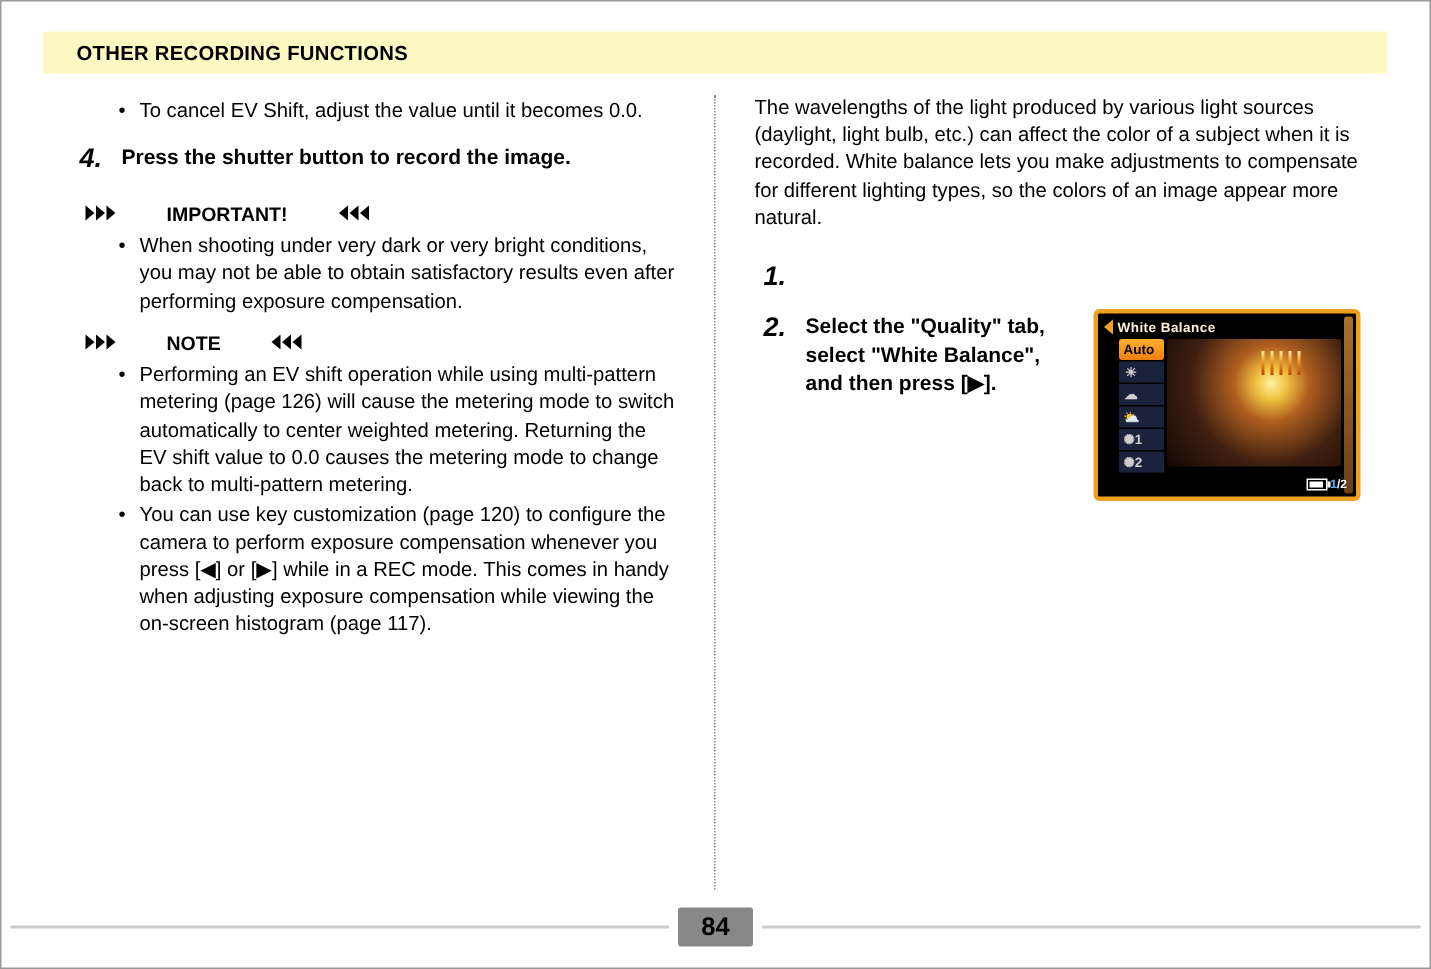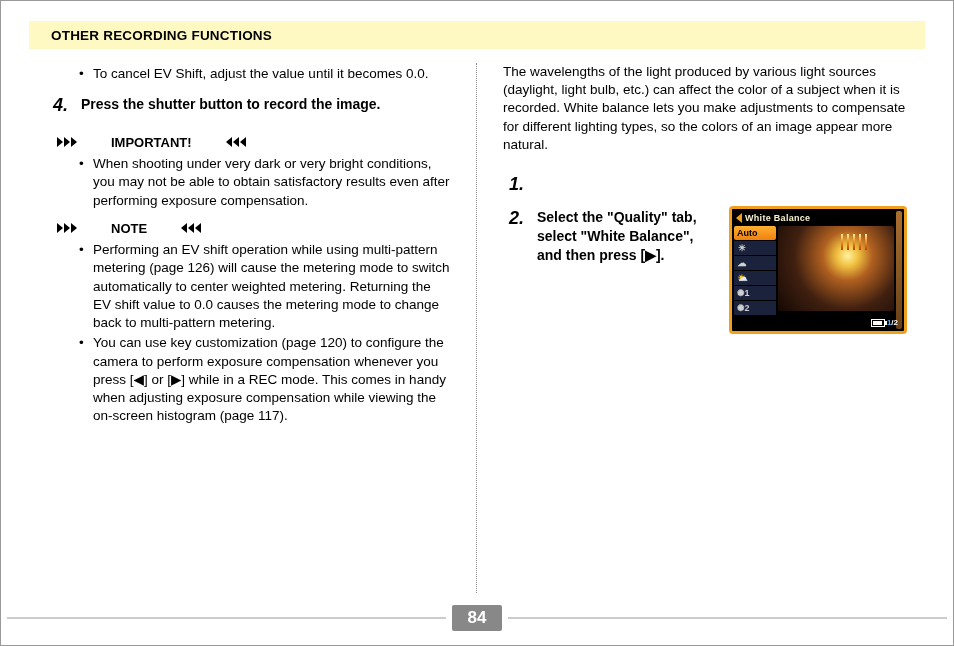--- a/index.html
+++ b/index.html
@@ -40,39 +40,39 @@
   .screenshot {
     width: 178px; height: 128px; border: 3px solid #f0a020; border-radius: 4px;
     background: #000; position: relative; overflow: hidden; flex: 0 0 178px;
   }
   .ss-top { position: absolute; top: 2px; left: 2px; right: 2px; height: 14px; display: flex; align-items: center; }
   .ss-top-l { width: 10px; height: 12px; display:flex;align-items:center;justify-content:center;}
   .ss-top-l .tri-l2 { display:inline-block;width:0;height:0;border-top:5px solid transparent;border-bottom:5px solid transparent;border-right:6px solid #f0a020;}
   .ss-title { color: #f8f0d0; font-size: 9px; font-weight: bold; letter-spacing: 0.3px; margin-left: 1px;}
   .ss-right-cap { position:absolute; top:2px; right:2px; width:6px; height:118px; background:linear-gradient(#aa7030,#684018); border-radius:2px;}
   .ss-menu { position: absolute; top: 17px; left: 2px; width: 42px; }
-  .ss-row { height: 14px; display:flex; align-items:center; padding-left:3px; font-size:9px; font-weight:bold; }
+  .ss-row { height: 14px; display:flex; align-items:center; padding-left:3px; font-size:9px; font-weight:bold;margin-left:12px; }
   .ss-row.sel { background: linear-gradient(#ffb030,#f08010); color:#000; border-radius:2px;}
   .ss-row.dim { background: rgba(30,40,70,0.85); color:#d0d0d0; margin-top:1px;}
   .ss-icon { display:inline-block; width:10px; text-align:center; }
   .ss-photo { position:absolute; top:17px; left:46px; right:10px; bottom:20px;
     background: radial-gradient(circle at 60% 35%, #fff2a0 0%, #f0c040 12%, #b06020 28%, #402010 60%, #140804 100%);
     border-radius:2px;
   }
   .ss-candles { position:absolute; top:8px; left:54%; display:flex; gap:4px;}
   .ss-candles span{ display:block; width:2px; height:16px; background:linear-gradient(#fff0a0,#f0a030 40%,#c04000);}
   .ss-badge { position:absolute; bottom:3px; right:6px; display:flex; align-items:center; gap:2px;}
   .ss-batt { width:14px;height:8px;border:1px solid #fff;position:relative;}
   .ss-batt:after{content:"";position:absolute;right:-3px;top:1px;width:2px;height:4px;background:#fff;}
   .ss-batt-fill{position:absolute;left:1px;top:1px;bottom:1px;width:9px;background:#fff;}
   .ss-pg { color:#fff; font-size:8px; font-weight:bold;}
   .ss-pg .cur{ color:#50b0ff;}
   .page-num-wrap { position:absolute; left:0; right:0; bottom:14px; display:flex; justify-content:center; align-items:center;}
   .pn-line { height:2px; background:#ccc; flex:1 1 auto; margin: 0 6px;}
-  .pn-box { background:#888; color:#ffffff; font-weight:bold; font-size:17px; padding:3px 16px; border-radius:2px;}
+  .pn-box { background:#888; color:#000000; font-weight:bold; font-size:17px; padding:3px 16px; border-radius:2px;}
   .nostyle { font-family: inherit; }
   .arrow-inline { font-family: Arial; }
 </style>
 </head>
 <body>
 
 <div class="page">
 
   <div class="header-bar">
     <span>OTHER RECORDING FUNCTIONS</span>

